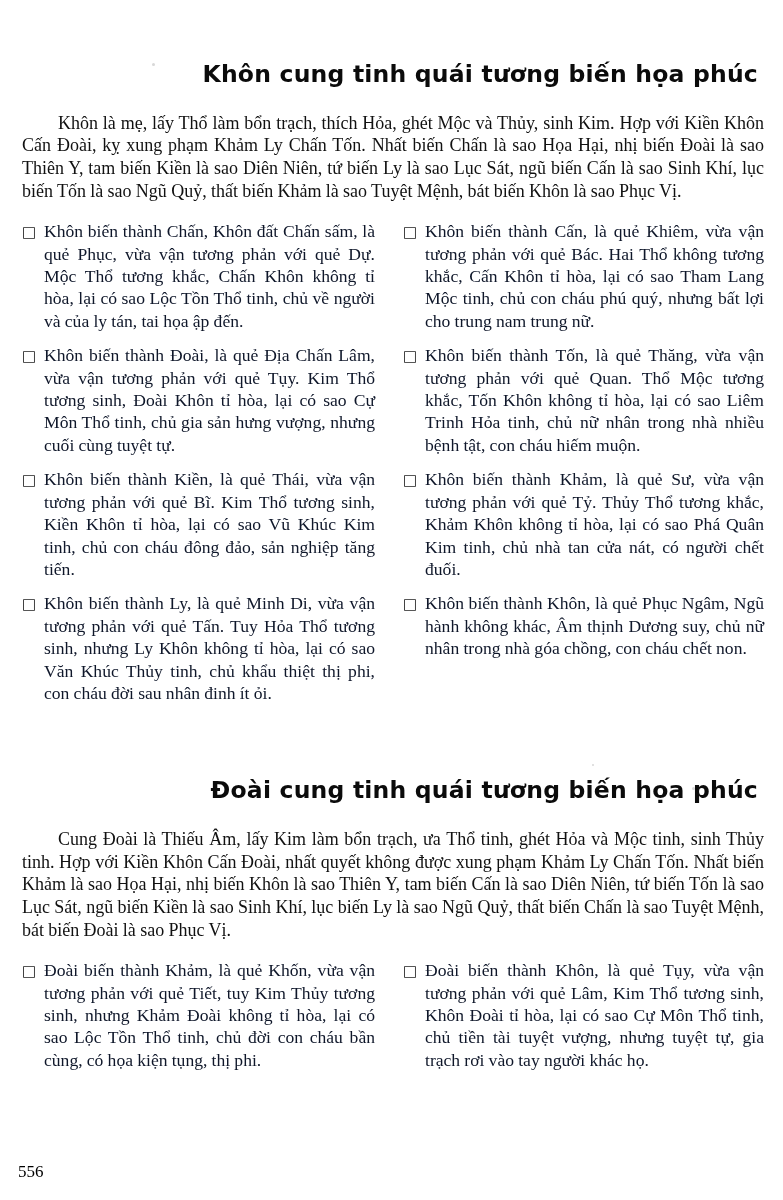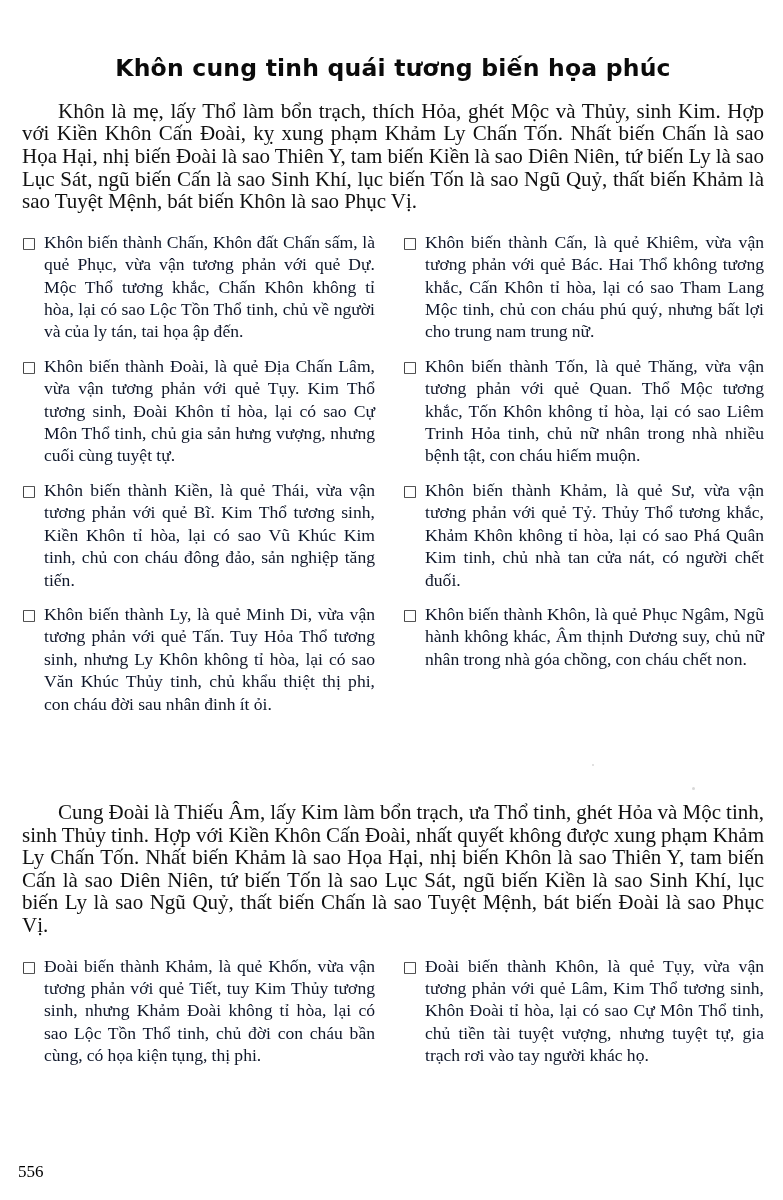--- a/index.html
+++ b/index.html
@@ -29,30 +29,30 @@
     top: 56px;
     width: 742px;
   }
 
   
   .section-title {
     font-family: "DejaVu Sans", "Liberation Sans", sans-serif;
     font-weight: bold;
     font-size: 23.5px;
     letter-spacing: 0.2px;
-    text-align: center;
+    text-align: right;
     color: #0b0b0b;
-    margin: 0;
+    margin: 6px;
     padding: 0;
     line-height: 1.1;
   }
 
   
   .intro {
-    font-size: 21px;
+    font-size: 18px;
     line-height: 22.6px;
     text-align: justify;
     text-justify: inter-word;
     text-indent: 36px;
     margin: 0;
     color: #111111;
     word-spacing: -0.2px;
   }
 
   
@@ -177,20 +177,21 @@
           <span class="bullet-marker">□</span>
           <span class="bullet-text">Khôn biến thành Khôn, là quẻ Phục Ngâm, Ngũ hành không khác, Âm thịnh Dương suy, chủ nữ nhân trong nhà góa chồng, con cháu chết non.</span>
         </div>
 
       </div>
 
     </div>
 
     <div class="gap-xl"></div>
 
+    <h1 class="section-title">Đoài cung tinh quái tương biến họa phúc</h1>
 
     <div class="gap-m"></div>
 
     <p class="intro">Cung Đoài là Thiếu Âm, lấy Kim làm bổn trạch, ưa Thổ tinh, ghét Hỏa và Mộc tinh, sinh Thủy tinh. Hợp với Kiền Khôn Cấn Đoài, nhất quyết không được xung phạm Khảm Ly Chấn Tốn. Nhất biến Khảm là sao Họa Hại, nhị biến Khôn là sao Thiên Y, tam biến Cấn là sao Diên Niên, tứ biến Tốn là sao Lục Sát, ngũ biến Kiền là sao Sinh Khí, lục biến Ly là sao Ngũ Quỷ, thất biến Chấn là sao Tuyệt Mệnh, bát biến Đoài là sao Phục Vị.</p>
 
     <div class="gap-m"></div>
 
     <div class="cols">
 
       <div class="col col-left">

